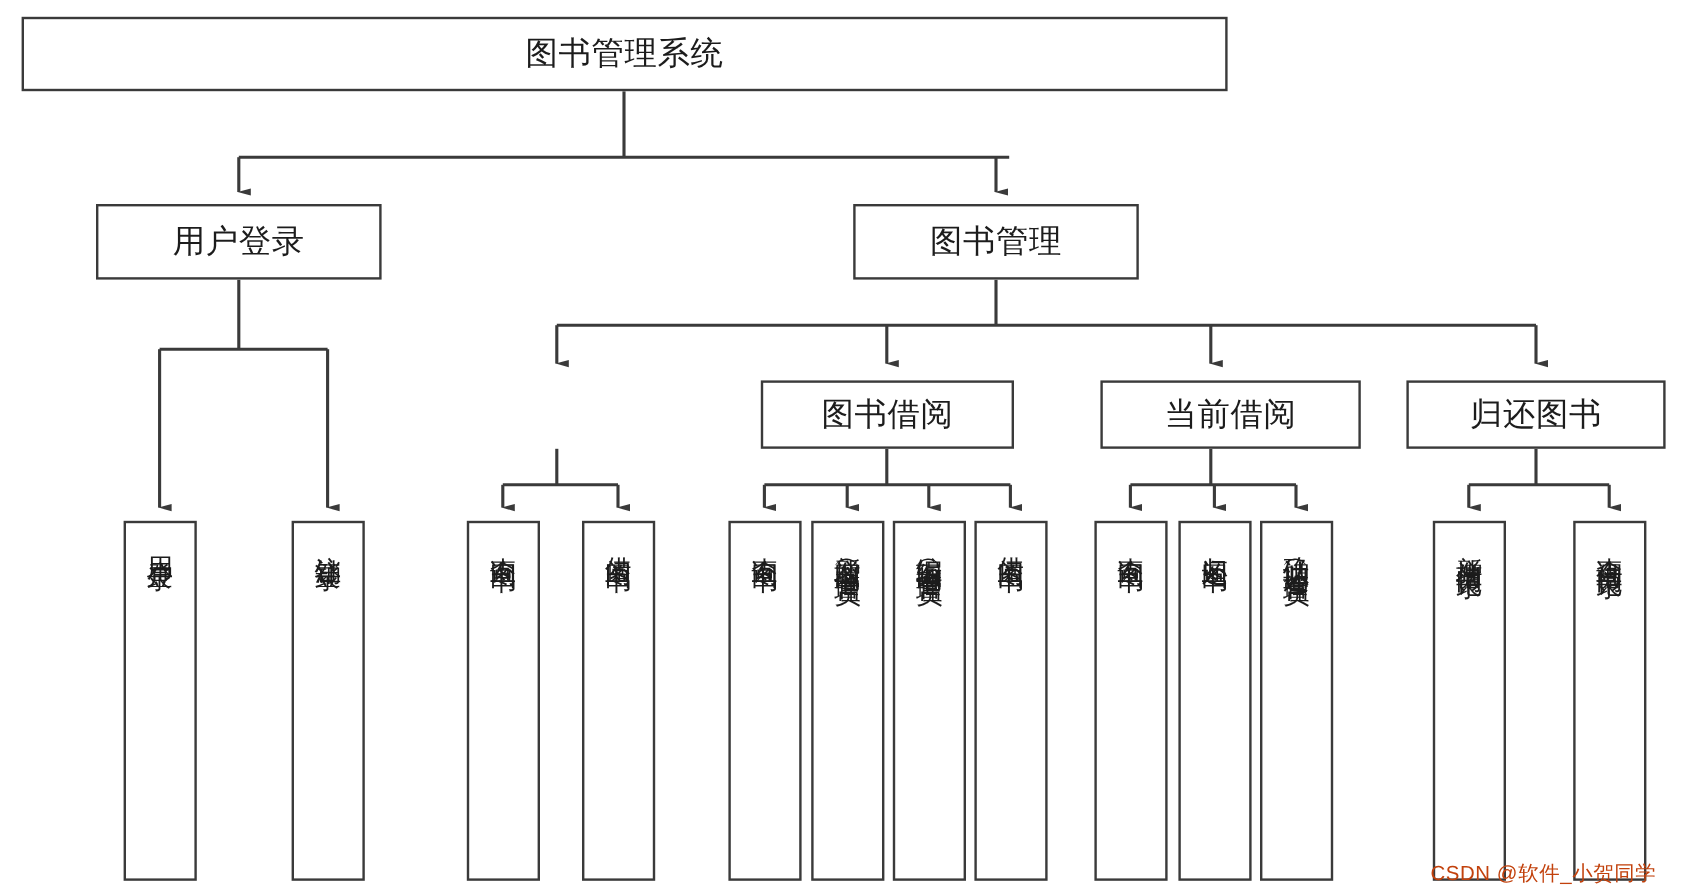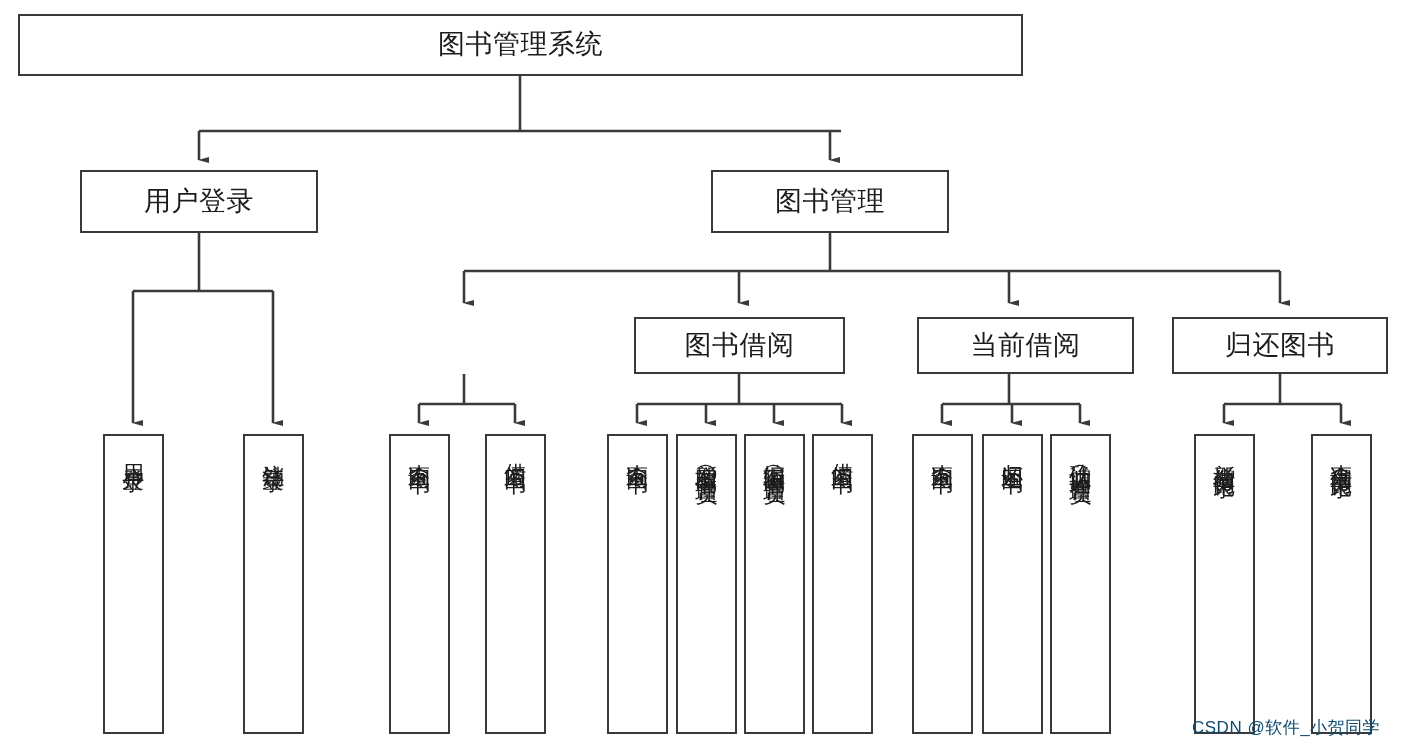--- a/index.html
+++ b/index.html
@@ -48,21 +48,21 @@
   .node.vertical .node-label {
     writing-mode: vertical-rl;
     text-orientation: upright;
     white-space: normal;
     letter-spacing: 3px;
     font-size: 22px;
     margin: 0 auto;
   }
   .watermark {
     position: absolute;
-    color: #0c4a6e;
+    color: #c2410c;
     font-size: 17px;
     white-space: nowrap;
     letter-spacing: 0.5px;
   }
 </style>
 </head>
 <body>
 
 <div id="canvas">
 

